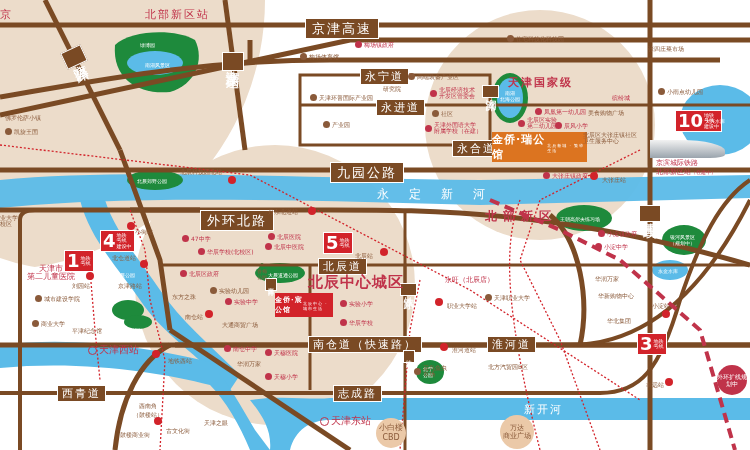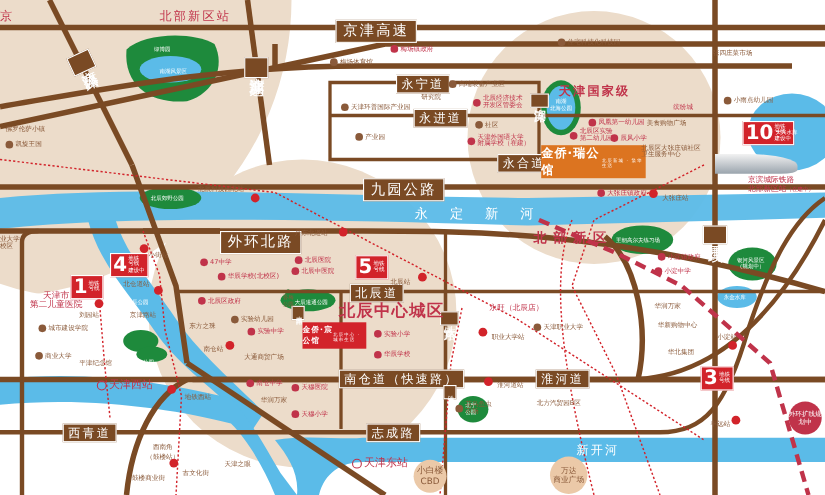--- a/index.html
+++ b/index.html
@@ -198,21 +198,21 @@
   <div class="station" style="left:447px;top:302px;">职业大学站</div>
   <div class="stn-icon" style="left:440px;top:343px;"></div>
   <div class="station" style="left:452px;top:346px;">淮河道站</div>
   <div class="stn-icon" style="left:590px;top:172px;"></div>
   <div class="station" style="left:602px;top:176px;">大张庄站</div>
   <div class="stn-icon" style="left:662px;top:310px;"></div>
   <div class="station" style="left:652px;top:302px;">小淀站</div>
   <div class="stn-icon" style="left:665px;top:378px;"></div>
   <div class="station" style="left:646px;top:381px;">丰远站</div>
 
-  <div class="lbl" style="left:680px;top:160px;font-size:7px;color:#c0334a;">
+  <div class="lbl" style="left:656px;top:160px;font-size:7px;color:#c0334a;">
     <div>京滨城际铁路</div>
     <div style="margin-top:2px;"><span>北部新区站</span><span style="font-size:5px;">（在建中）</span></div>
   </div>
 
   <div class="train-stn" style="left:88px;top:343px;">
     <span class="ic"></span>
     <span>天津西站</span>
   </div>
   <div class="train-stn" style="left:320px;top:414px;">
     <span class="ic"></span>

